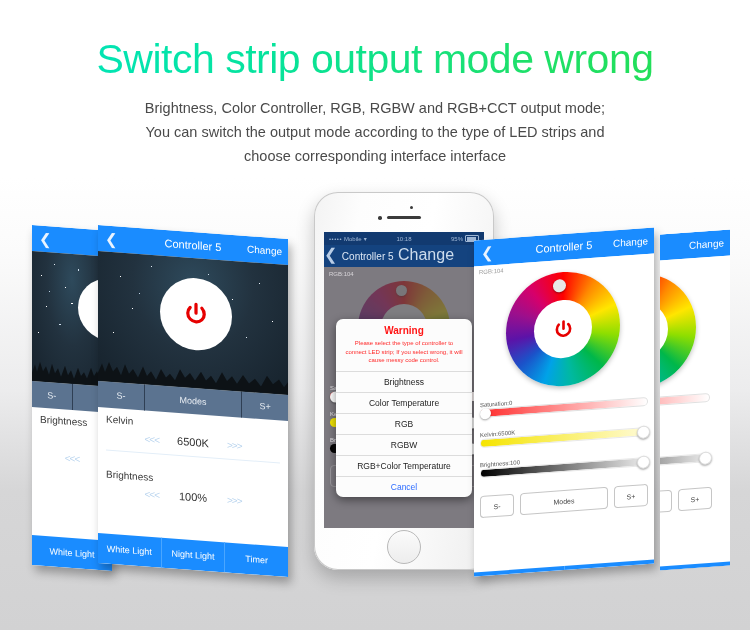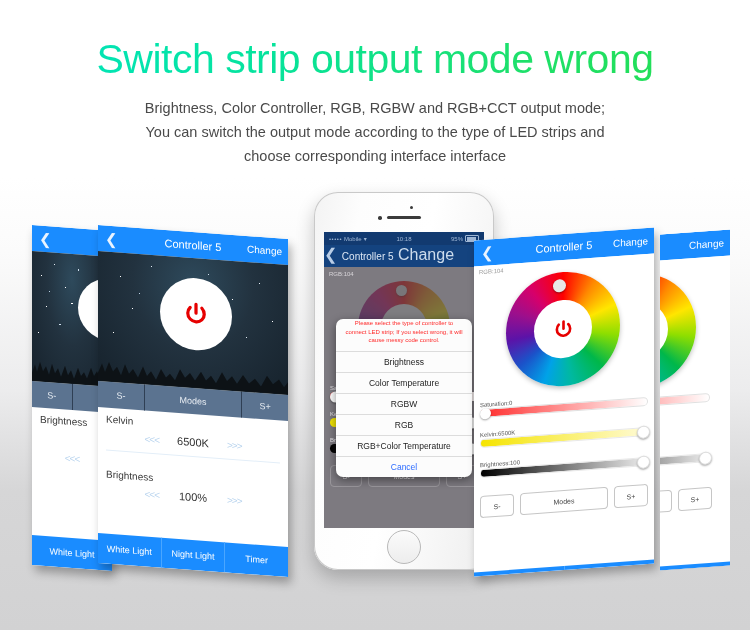--- a/index.html
+++ b/index.html
@@ -350,25 +350,26 @@
         </div>
       </div>
 
       <div class="btn-row" style="top:198px;">
         <div class="gbtn sm">S-</div>
         <div class="gbtn lg">Modes</div>
         <div class="gbtn sm">S+</div>
       </div>
 
       <div class="modal">
+        <h4>Warning</h4>
         <p>Please select the type of controller to connect LED strip; If you select wrong, it will cause messy code control.</p>
         <div class="opt">Brightness</div>
         <div class="opt">Color Temperature</div>
+        <div class="opt">RGB</div>
         <div class="opt">RGBW</div>
-        <div class="opt">RGB</div>
         <div class="opt">RGB+Color Temperature</div>
         <div class="opt cancel">Cancel</div>
       </div>
     </div>
   </div>
 
   <div class="bezel-bot">
     <div class="home"></div>
   </div>
 </div>

